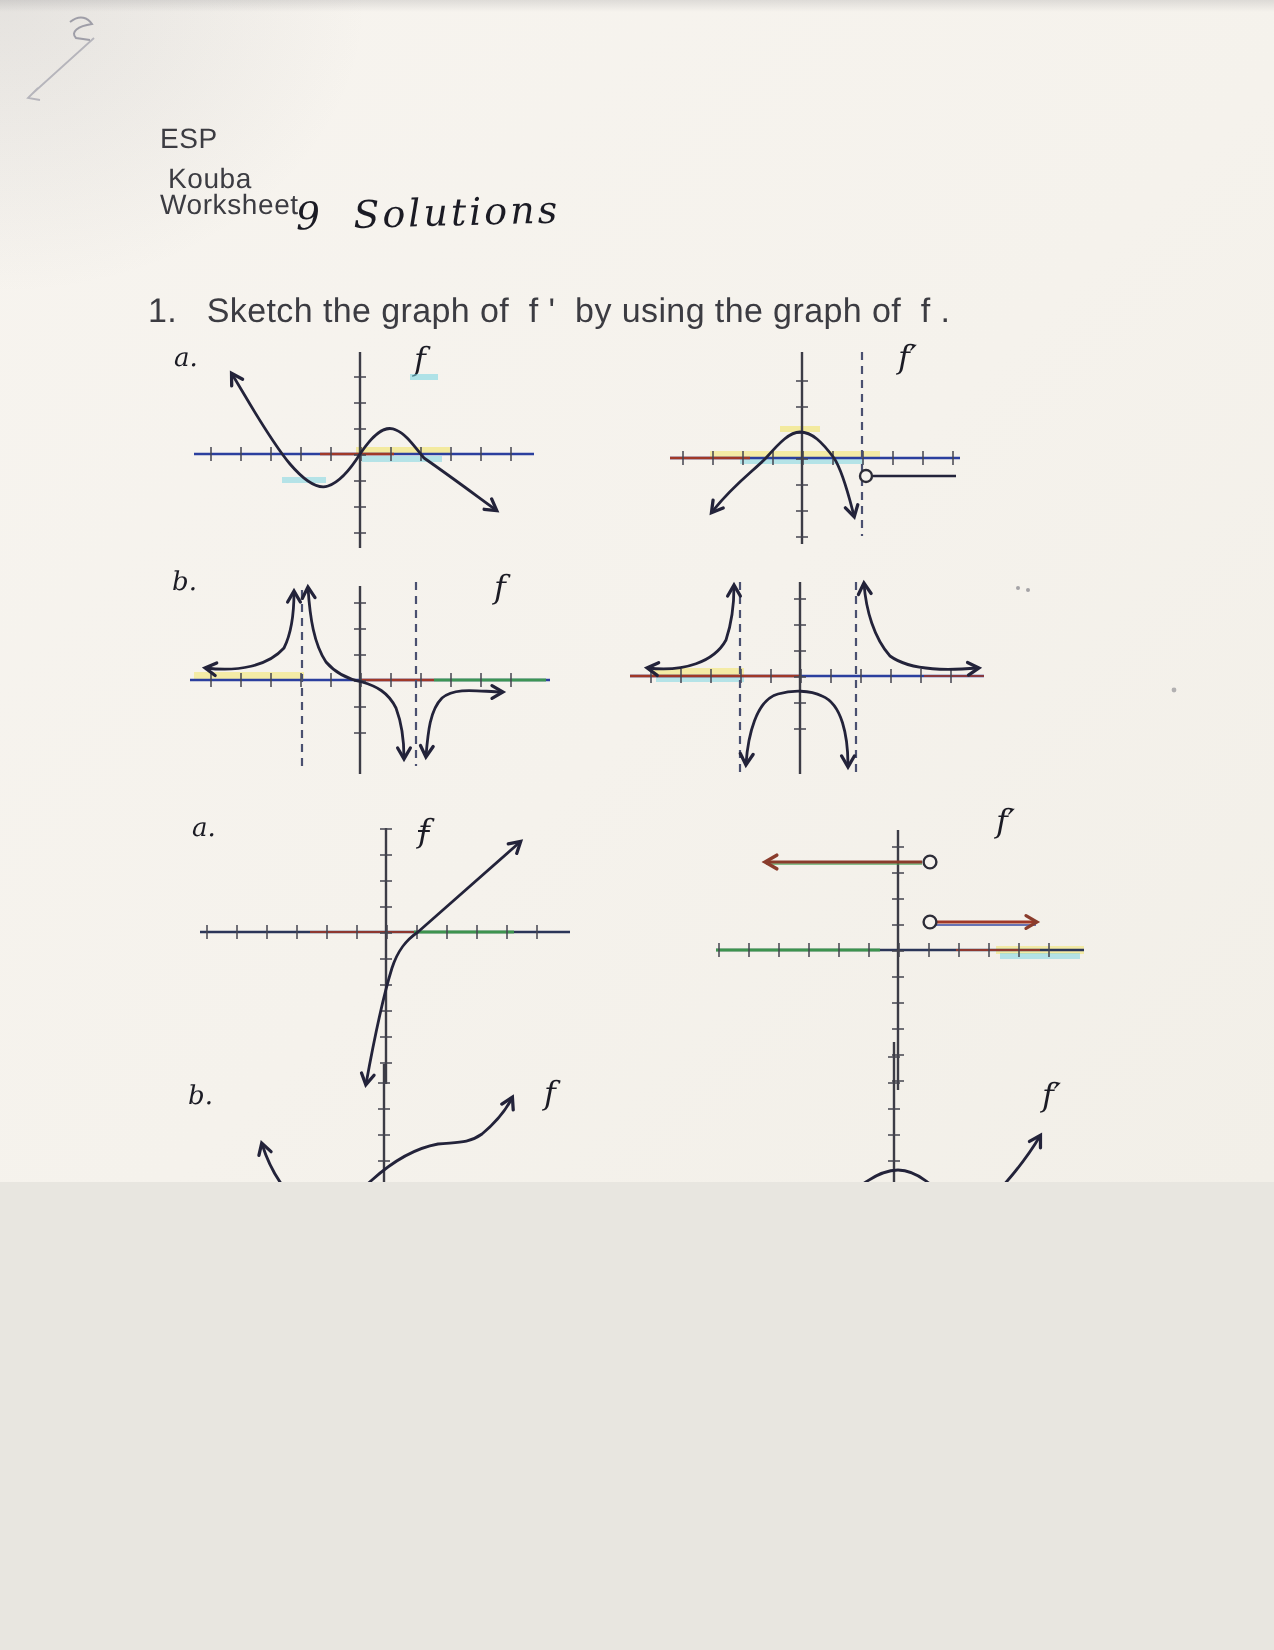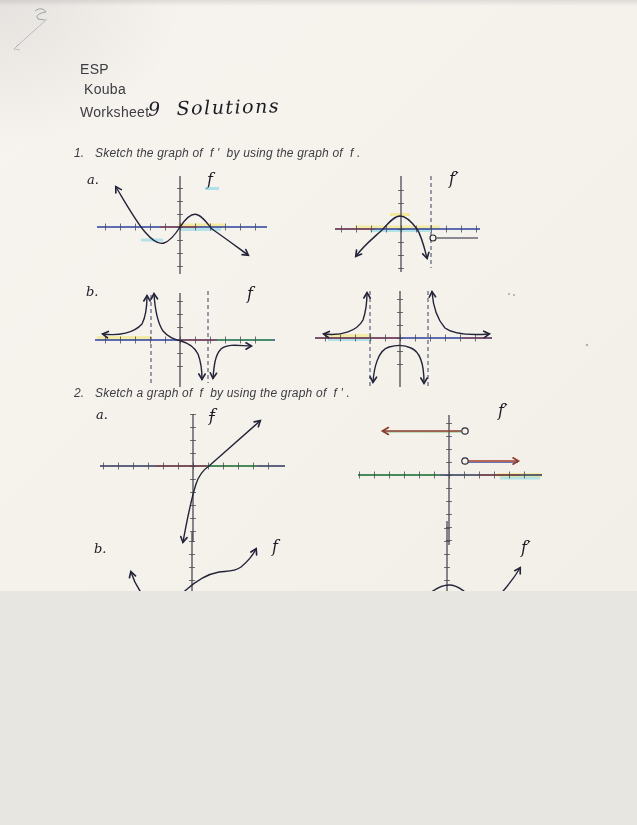--- a/index.html
+++ b/index.html
@@ -4,21 +4,21 @@
 <style>
   html,body{margin:0;padding:0;background:#e8e6e0;}
   .page{
     position:relative;width:637px;height:591px;overflow:hidden;
     background:linear-gradient(135deg,#f7f4ef 0%,#f5f2ec 55%,#f2efe8 100%);
     font-family:"Liberation Sans",sans-serif;
   }
   .shade{position:absolute;pointer-events:none;}
   .typed{position:absolute;color:#3c3c42;white-space:pre;}
   .hdr{font-size:14px;letter-spacing:.3px;}
-  .prob{font-size:12px;letter-spacing:.2px;font-style:italic;}
+  .prob{font-size:17px;letter-spacing:.2px;}
   .hand{position:absolute;color:#1b1b24;font-family:"DejaVu Serif",serif;font-style:italic;white-space:pre;}
   .hw-title{font-size:19px;transform:rotate(-1.5deg);letter-spacing:1.5px;}
   .part{font-size:13px;}
   .flabel{font-size:16px;}
   svg{position:absolute;overflow:visible;}
   .cyan-dash{position:absolute;background:#74d4e2;opacity:.55;}
 </style>
 </head>
 <body>
 
@@ -34,21 +34,21 @@
 
   <svg style="left:0;top:0" width="637" height="825" viewBox="0 0 637 825">
     <circle cx="509" cy="294" r="1" fill="#6f6f78" opacity=".6"></circle>
     <circle cx="514" cy="295" r="1" fill="#6f6f78" opacity=".6"></circle>
     <circle cx="587" cy="345" r="1.2" fill="#6f6f78" opacity=".5"></circle>
     <circle cx="545" cy="700" r="1" fill="#6f6f78" opacity=".45"></circle>
   </svg>
 
   <span class="typed hdr" style="left:80px;top:61px">ESP</span>
   <span class="typed hdr" style="left:84px;top:81px">Kouba</span>
-  <span class="typed hdr" style="left:80px;top:104px">Worksheet</span>
+  <span class="typed hdr" style="left:80px;top:94px">Worksheet</span>
   <span class="hand hw-title" style="left:148px;top:96px">9  Solutions</span>
 
   <span class="typed prob" style="left:74px;top:146px">1.   Sketch the graph of  f '  by using the graph of  f .</span>
 
   <span class="hand part" style="left:87px;top:172px">a.</span>
   <span class="hand flabel" style="left:207px;top:170px">f</span>
   <div class="cyan-dash" style="left:205px;top:187px;width:14px;height:3px"></div>
   <span class="hand flabel" style="left:449px;top:169px">f′</span>
 
   <svg style="left:85px;top:168px" width="195" height="114" viewBox="0 0 195 114">
@@ -125,21 +125,20 @@
     <line x1="90" y1="8" x2="90" y2="104" stroke="#3c3c46" stroke-width="1.2"></line>
     <line x1="15" y1="55" x2="178" y2="55" stroke="#44444f" stroke-width="7" stroke-dasharray="1 14" opacity=".75"></line>
     <line x1="90" y1="16" x2="90" y2="94" stroke="#44444f" stroke-width="6" stroke-dasharray="1 12" opacity=".75"></line>
     <line x1="60" y1="8" x2="60" y2="103" stroke="#4a5070" stroke-width="1.1" stroke-dasharray="4 3"></line>
     <line x1="118" y1="8" x2="118" y2="103" stroke="#4a5070" stroke-width="1.1" stroke-dasharray="4 3"></line>
     <path d="M14,51 C32,53 47,48 53,37 C56,28 57,18 57,10" fill="none" stroke="#23233a" stroke-width="1.4" stroke-linecap="round" marker-start="url(#g4-ah)" marker-end="url(#g4-ah)"></path>
     <path d="M63,99 C64,85 68,67 79,64 C86,62 95,62 101,65 C111,69 114,85 114,100" fill="none" stroke="#23233a" stroke-width="1.4" stroke-linecap="round" marker-start="url(#g4-ah)" marker-end="url(#g4-ah)"></path>
     <path d="M122,9 C123,22 127,36 135,45 C146,53 166,52 179,51" fill="none" stroke="#23233a" stroke-width="1.4" stroke-linecap="round" marker-start="url(#g4-ah)" marker-end="url(#g4-ah)"></path>
   </svg>
 
-  <span class="typed prob" style="left:74px;top:386px">2.   Sketch a graph of  f  by using the graph of  f ' .</span>
 
   <span class="hand part" style="left:96px;top:407px">a.</span>
   <span class="hand flabel" style="left:209px;top:406px;text-decoration:line-through">f</span>
   <span class="hand flabel" style="left:498px;top:401px">f′</span>
 
   <svg style="left:95px;top:408px" width="195" height="140" viewBox="0 0 195 140">
     <defs>
         <marker id="g5-ah" viewBox="0 0 10 10" refX="7" refY="5" markerWidth="6.5" markerHeight="6.5" orient="auto-start-reverse">
       <path d="M1.5,1.5 L7.5,5 L1.5,8.5" fill="none" stroke="#23233a" stroke-width="1.8" stroke-linecap="round"></path>
         </marker>

